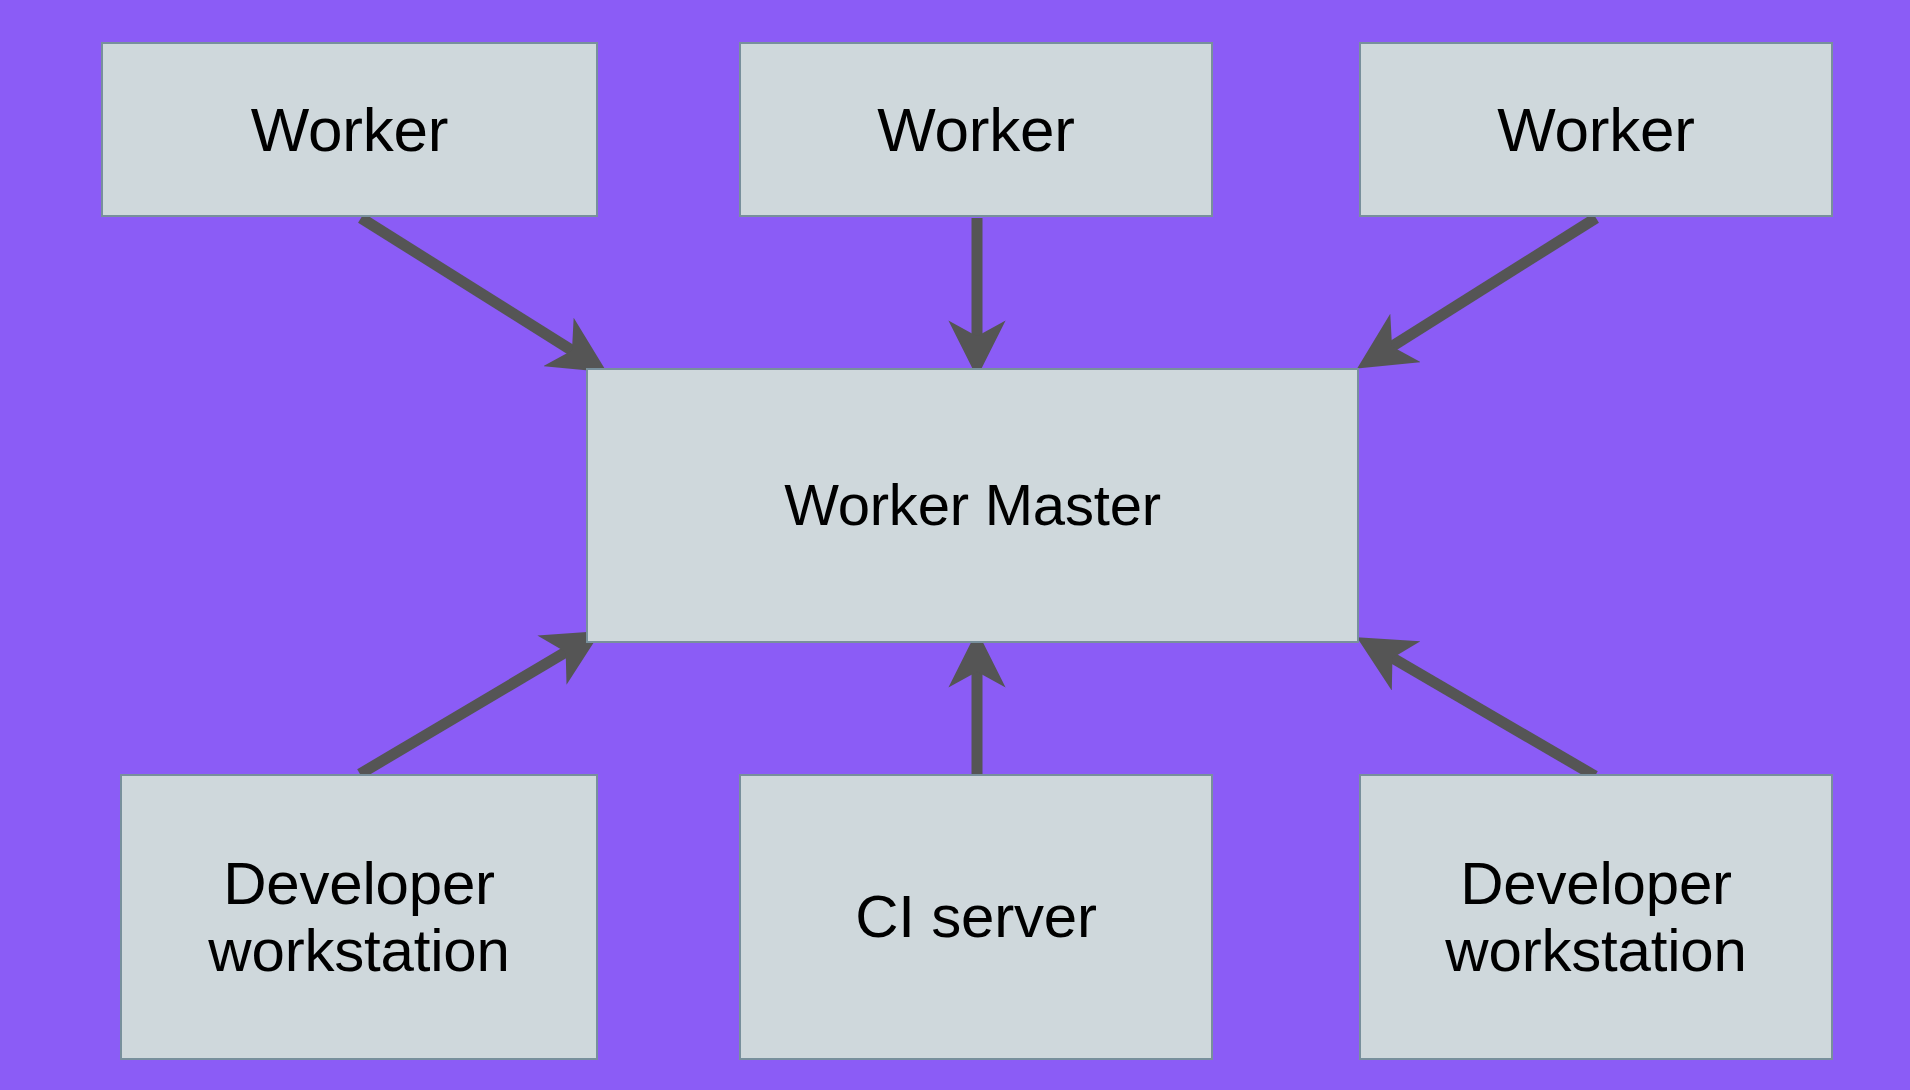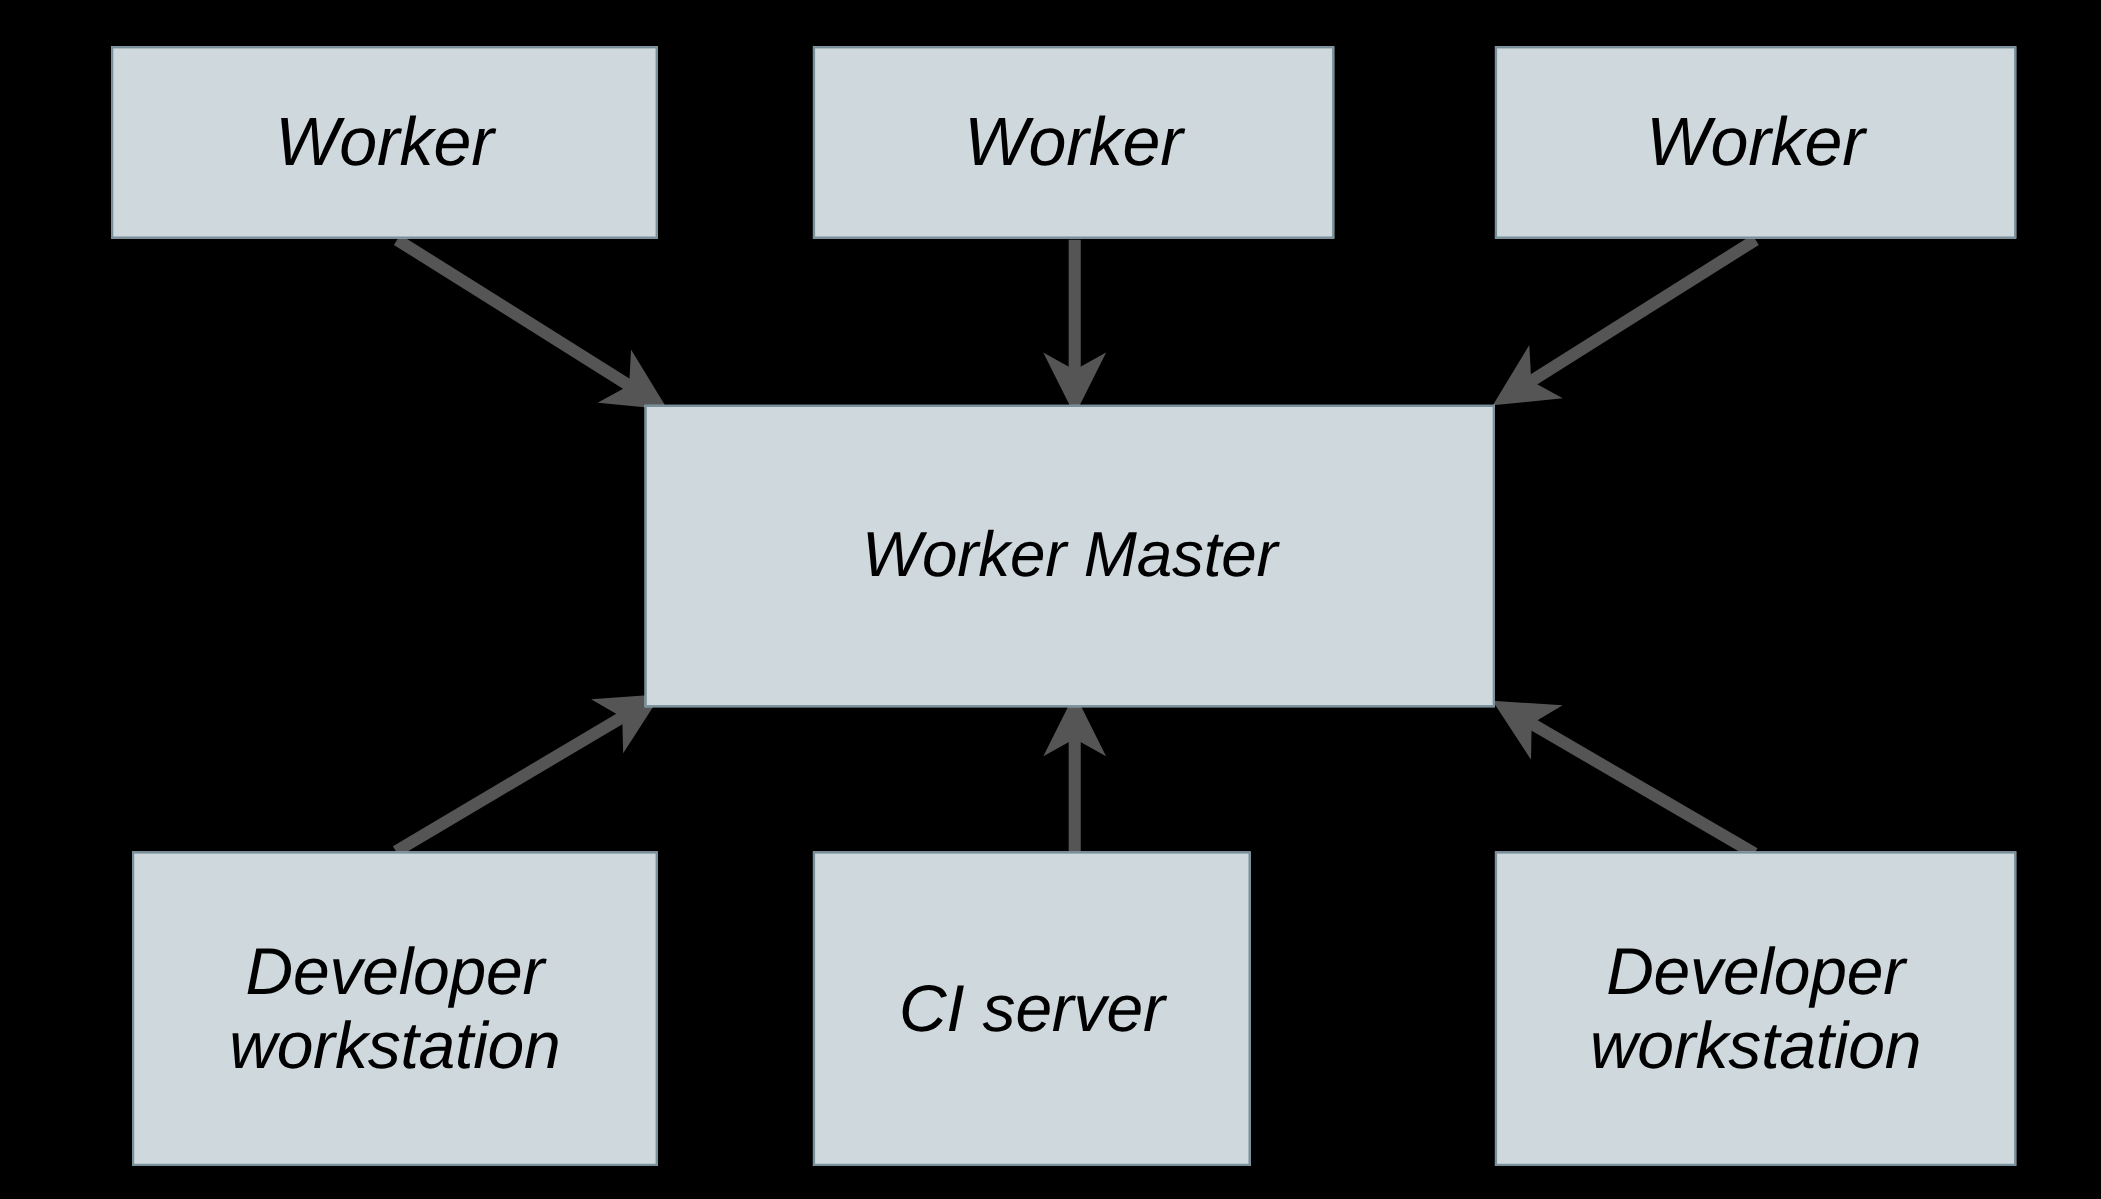--- a/index.html
+++ b/index.html
@@ -8,23 +8,22 @@
     padding: 0;
     background: #ffffff;
   }
   body {
     font-family: "Liberation Sans", sans-serif;
   }
   #canvas {
     position: relative;
     width: 1910px;
     height: 1090px;
-    background: #000000;
+    background: #8b5cf6;
     overflow: hidden;
-    font-style: italic;
   }
   #edge-layer {
     position: absolute;
     left: 0;
     top: 0;
     width: 1910px;
     height: 1090px;
     pointer-events: none;
   }
   .node {
@@ -45,21 +44,21 @@
     display: block;
     width: 100%;
     white-space: pre-line;
   }
   
   #node-worker-1   { left: 101px; top: 42px;  width: 497px; height: 175px; font-size: 62px; }
   #node-worker-2   { left: 739px; top: 42px;  width: 474px; height: 175px; font-size: 62px; }
   #node-worker-3   { left: 1359px; top: 42px; width: 474px; height: 175px; font-size: 62px; }
   #node-build-master { left: 586px; top: 368px; width: 773px; height: 275px; font-size: 58px; }
   #node-dev-left   { left: 120px; top: 774px; width: 478px; height: 286px; font-size: 60px; }
-  #node-ci-server  { left: 739px; top: 774px; width: 398px; height: 286px; font-size: 60px; }
+  #node-ci-server  { left: 739px; top: 774px; width: 474px; height: 286px; font-size: 60px; }
   #node-dev-right  { left: 1359px; top: 774px; width: 474px; height: 286px; font-size: 60px; }
 </style>
 </head>
 <body>
 
 <div id="canvas">
 
   <svg id="edge-layer" viewBox="0 0 1910 1090" width="1910" height="1090" xmlns="http://www.w3.org/2000/svg">
     <defs>
       <marker id="arrowhead" markerWidth="5.2" markerHeight="5.2" refX="3.6" refY="2.6" orient="auto" markerUnits="strokeWidth">

